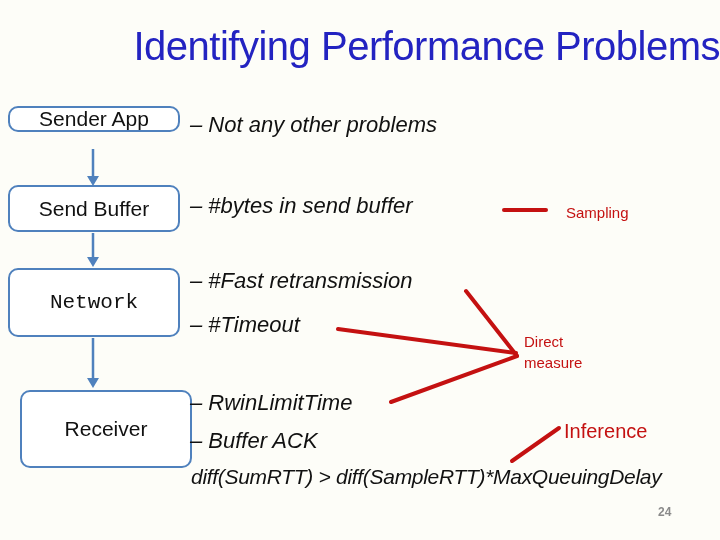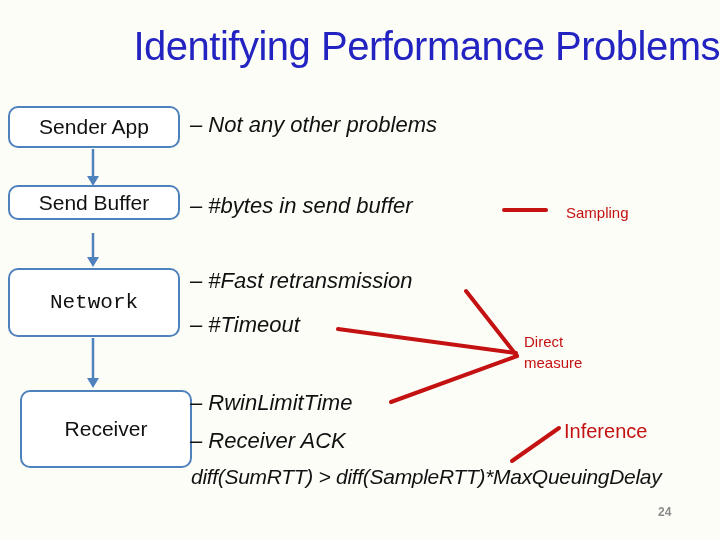--- a/index.html
+++ b/index.html
@@ -25,22 +25,22 @@
   .flow-box{
     position:absolute;
     left:8px;width:172px;
     box-sizing:border-box;
     border:2.5px solid #4f81bd;
     border-radius:10px;
     background:#ffffff;
     display:flex;align-items:center;justify-content:center;
     font-size:21px;color:#111111;
   }
-  .box-sender{top:106px;height:42px;}
-  .box-sendbuffer{top:185px;height:35px;}
+  .box-sender{top:106px;height:26px;}
+  .box-sendbuffer{top:185px;height:47px;}
   .box-network{top:268px;height:69px;font-family:Liberation Mono, monospace;}
   .box-receiver{top:390px;height:78px;margin-left:12px;}
   .overlay{
     position:absolute;left:0;top:0;width:720px;height:540px;
     pointer-events:none;
   }
   .bullet{
     position:absolute;left:190px;
     font-size:22px;color:#111111;
     white-space:nowrap;
@@ -116,21 +116,21 @@
       <line x1="391" y1="402" x2="517" y2="356"></line>
       <line x1="512" y1="461" x2="559" y2="428"></line>
     </g>
   </svg>
 
   <div class="bullet bullet-0">– Not any other problems</div>
   <div class="bullet bullet-1">– #bytes in send buffer</div>
   <div class="bullet bullet-2">– #Fast retransmission</div>
   <div class="bullet bullet-3">– #Timeout</div>
   <div class="bullet bullet-4">– RwinLimitTime</div>
-  <div class="bullet bullet-5">– Receiver ACK</div>
+  <div class="bullet bullet-5">– Buffer ACK</div>
 
   <div class="red-label label-sampling">Sampling</div>
   <div class="red-label label-direct">Direct measure</div>
   <div class="red-label label-inference">Inference</div>
 
   <div class="formula">diff(SumRTT) &gt; diff(SampleRTT)*MaxQueuingDelay</div>
 
   <div class="page-number">24</div>
 
 </div>

